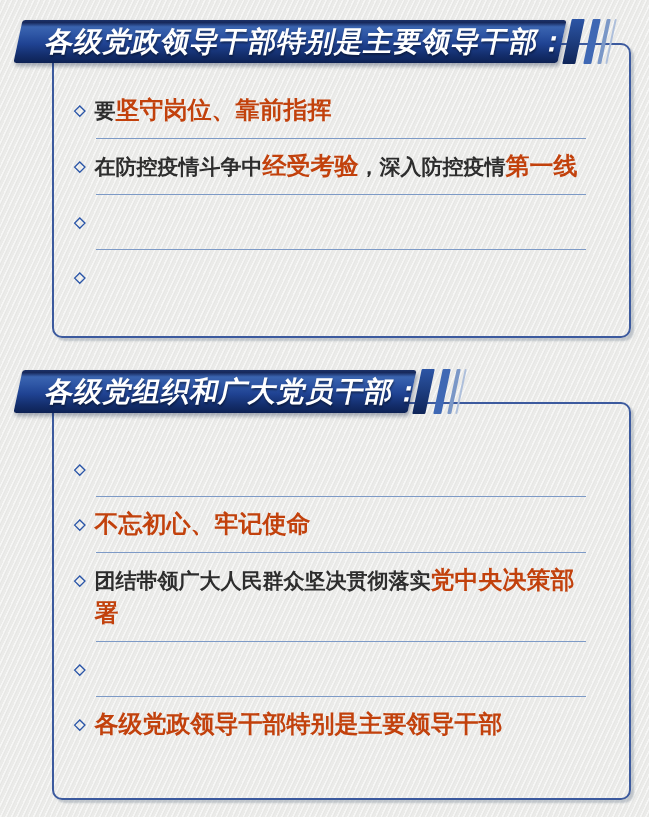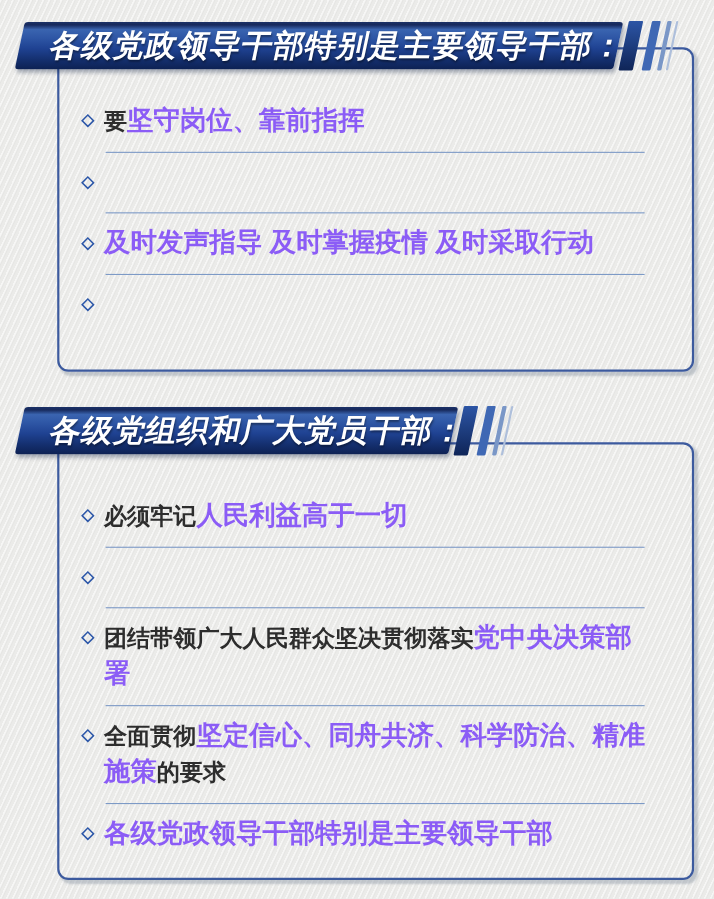--- a/index.html
+++ b/index.html
@@ -21,21 +21,21 @@
   }
   #card-0 { top:43px;  height:295px; }
   #card-1 { top:402px; height:398px; }
   .items { padding-top:38px; }
   .item  { display:flex; align-items:flex-start; padding:11px 38px 11px 20px; }
   .bullet {
     flex:0 0 auto; color:#2b56a8; font-size:15px; font-weight:bold;
     line-height:32px; margin-right:9px;
   }
   .text { font-size:21px; font-weight:bold; color:#2d2d2d; line-height:32px; }
-  .text .em { font-size:24px; color:#8b5cf6;text-align:center; }
+  .text .em { font-size:24px; color:#c2410c;text-align:center; }
   .divider { height:1px; background:#7d9ac6; margin:0 43px 0 42px; }
 
   
   .banner {
     position:absolute; left:18px; height:43px; display:flex; align-items:center;
     background:linear-gradient(180deg,#1b3167 0%,#17295c 6%,#3a64b0 16%,
                #2e56a5 34%,#1f4292 56%,#142f6e 80%,#0d2153 100%);
     transform:skewX(-12deg); border-radius:3px;
     box-shadow:2px 3px 4px rgba(10,25,60,0.35);
   }
@@ -65,25 +65,25 @@
   <section>
     <div class="card" id="card-0">
       <div class="items" id="items-0">
           <div class="item">
             <span class="bullet">◇</span>
             <span class="text"><span class="plain">要</span><span class="em">坚守岗位、靠前指挥</span></span>
           </div>
           <div class="divider"></div>
           <div class="item">
             <span class="bullet">◇</span>
+            <span class="text"><span class="plain">在防控疫情斗争中</span><span class="em">经受考验</span><span class="plain">，深入防控疫情</span><span class="em">第一线</span></span>
           </div>
           <div class="divider"></div>
           <div class="item">
             <span class="bullet">◇</span>
-            <span class="text"><span class="em">及时发声指导 及时掌握疫情 及时采取行动</span></span>
           </div>
           <div class="divider"></div>
           <div class="item">
             <span class="bullet">◇</span>
           </div>
         </div>
     </div>
     <div class="banner" id="banner-0">
       <span class="banner-title">各级党政领导干部特别是主要领导干部：</span>
     </div>
@@ -93,35 +93,34 @@
       <span class="stripe s3"></span>
       <span class="stripe s4"></span>
     </div>
   </section>
 
   <section>
     <div class="card" id="card-1">
       <div class="items" id="items-1">
           <div class="item">
             <span class="bullet">◇</span>
-            <span class="text"><span class="plain">必须牢记</span><span class="em">人民利益高于一切</span></span>
           </div>
           <div class="divider"></div>
           <div class="item">
             <span class="bullet">◇</span>
+            <span class="text"><span class="em">不忘初心、牢记使命</span></span>
           </div>
           <div class="divider"></div>
           <div class="item">
             <span class="bullet">◇</span>
             <span class="text"><span class="plain">团结带领广大人民群众坚决贯彻落实</span><span class="em">党中央决策部署</span></span>
           </div>
           <div class="divider"></div>
           <div class="item">
             <span class="bullet">◇</span>
-            <span class="text"><span class="plain">全面贯彻</span><span class="em">坚定信心、同舟共济、科学防治、精准施策</span><span class="plain">的要求</span></span>
           </div>
           <div class="divider"></div>
           <div class="item">
             <span class="bullet">◇</span>
             <span class="text"><span class="em">各级党政领导干部特别是主要领导干部</span></span>
           </div>
         </div>
     </div>
     <div class="banner" id="banner-1">
       <span class="banner-title">各级党组织和广大党员干部：</span>

